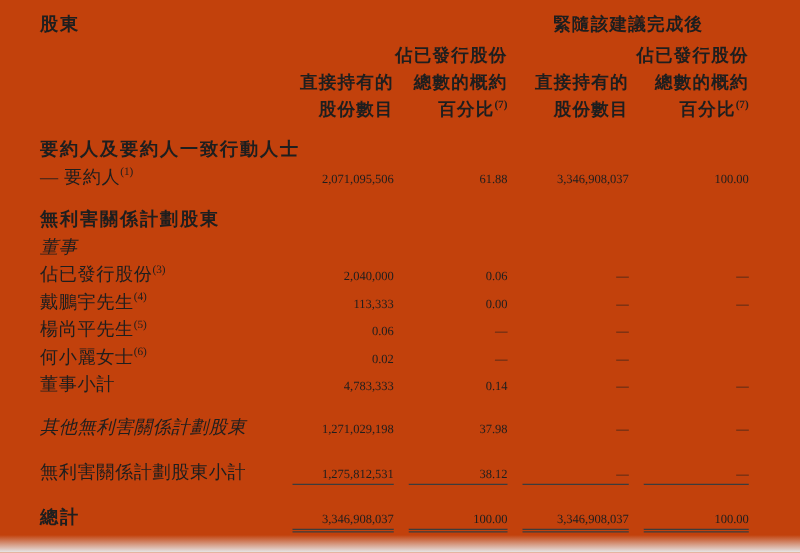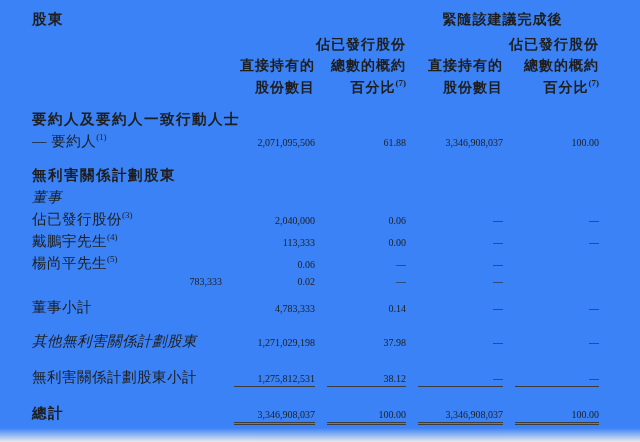--- a/index.html
+++ b/index.html
@@ -1,19 +1,19 @@
 <!DOCTYPE html>
 <html><head>
 <meta charset="utf-8">
 <style>
   html,body { margin:0; padding:0; background:#ffffff; }
   .page {
     position:relative;
     width:640px; height:442px;
-    background:#3b82f6;
+    background:#c2410c;
     overflow:hidden;
     font-family:"Liberation Serif","DejaVu Serif",serif;
     color:#1e1e1e;
   }
   .tbl { position:absolute; left:32px; top:10px; width:567px; }
   .row {
     display:grid;
     grid-template-columns:190px 93px 91px 97px 96px;
     align-items:baseline;
   }
@@ -119,21 +119,21 @@
     </div>
 
     <div class="row r22">
       <div class="lbl"><span>楊尚平先生</span><sup>(5)</sup></div>
       <div class="num">0.06</div>
       <div class="num">—</div>
       <div class="num">—</div>
     </div>
 
     <div class="row r22">
-      <div class="num">783,333</div>
+      <div class="lbl"><span>何小麗女士</span><sup>(6)</sup></div>
       <div class="num">0.02</div>
       <div class="num">—</div>
       <div class="num">—</div>
     </div>
 
     <div class="row r22">
       <div class="lbl">董事小計</div>
       <div class="num">4,783,333</div>
       <div class="num">0.14</div>
       <div class="num">—</div>

